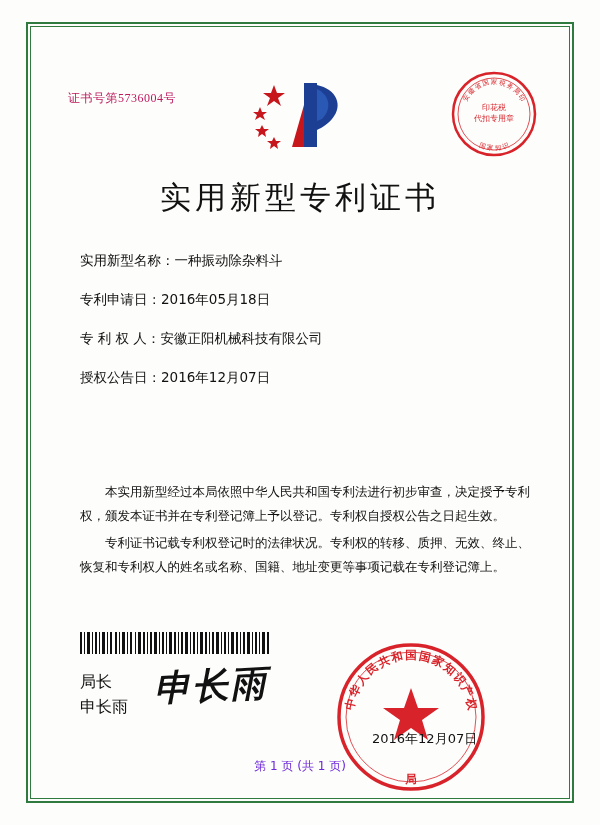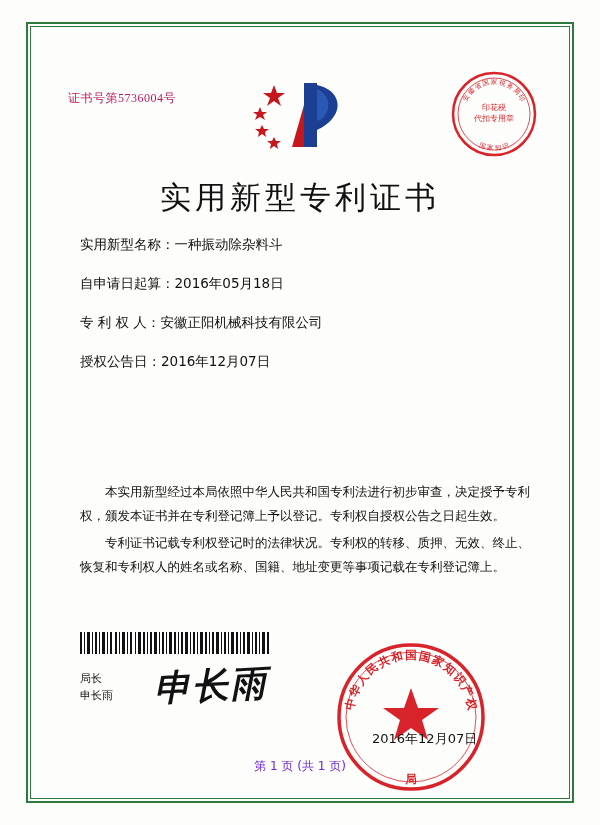--- a/index.html
+++ b/index.html
@@ -84,21 +84,21 @@
     font-weight: normal;
     letter-spacing: 4px;
     color: #111;
     font-family: "DejaVu Sans", sans-serif;
     margin-top: 17px;
   }
   .fields {
     position: absolute;
     left: 36px;
     right: 30px;
-    top: 196px;
+    top: 212px;
   }
   .field-row {
     font-size: 13.5px;
     margin-bottom: 21px;
     color: #111;
     font-family: "DejaVu Sans", sans-serif;
     white-space: nowrap;
   }
   .field-label {
     display: inline-block;
@@ -127,21 +127,21 @@
     left: 36px;
     top: 592px;
     width: 190px;
     height: 22px;
   }
   
   .sig-block {
     position: absolute;
     left: 36px;
     top: 630px;
-    font-size: 11px;
+    font-size: 16px;
     line-height: 1.55;
     font-family: "DejaVu Sans", sans-serif;
     color: #111;
   }
   .handwriting {
     position: absolute;
     left: 110px;
     top: 622px;
     font-size: 36px;
     font-family: "DejaVu Serif", serif;
@@ -232,21 +232,21 @@
       </svg>
     </div>
 
     <div class="title">实用新型专利证书</div>
 
     <div class="fields">
       <div class="field-row">
         <span class="field-label">实用新型名称：</span><span class="field-value">一种振动除杂料斗</span>
       </div>
       <div class="field-row">
-        <span class="field-label">自申请日起算：</span><span class="field-value">2016年05月18日</span>
+        <span class="field-label">专利申请日：</span><span class="field-value">2016年05月18日</span>
       </div>
       <div class="field-row">
         <span class="field-label">专 利 权 人：</span><span class="field-value">安徽正阳机械科技有限公司</span>
       </div>
       <div class="field-row">
         <span class="field-label">授权公告日：</span><span class="field-value">2016年12月07日</span>
       </div>
     </div>
 
     <div class="body-text">

